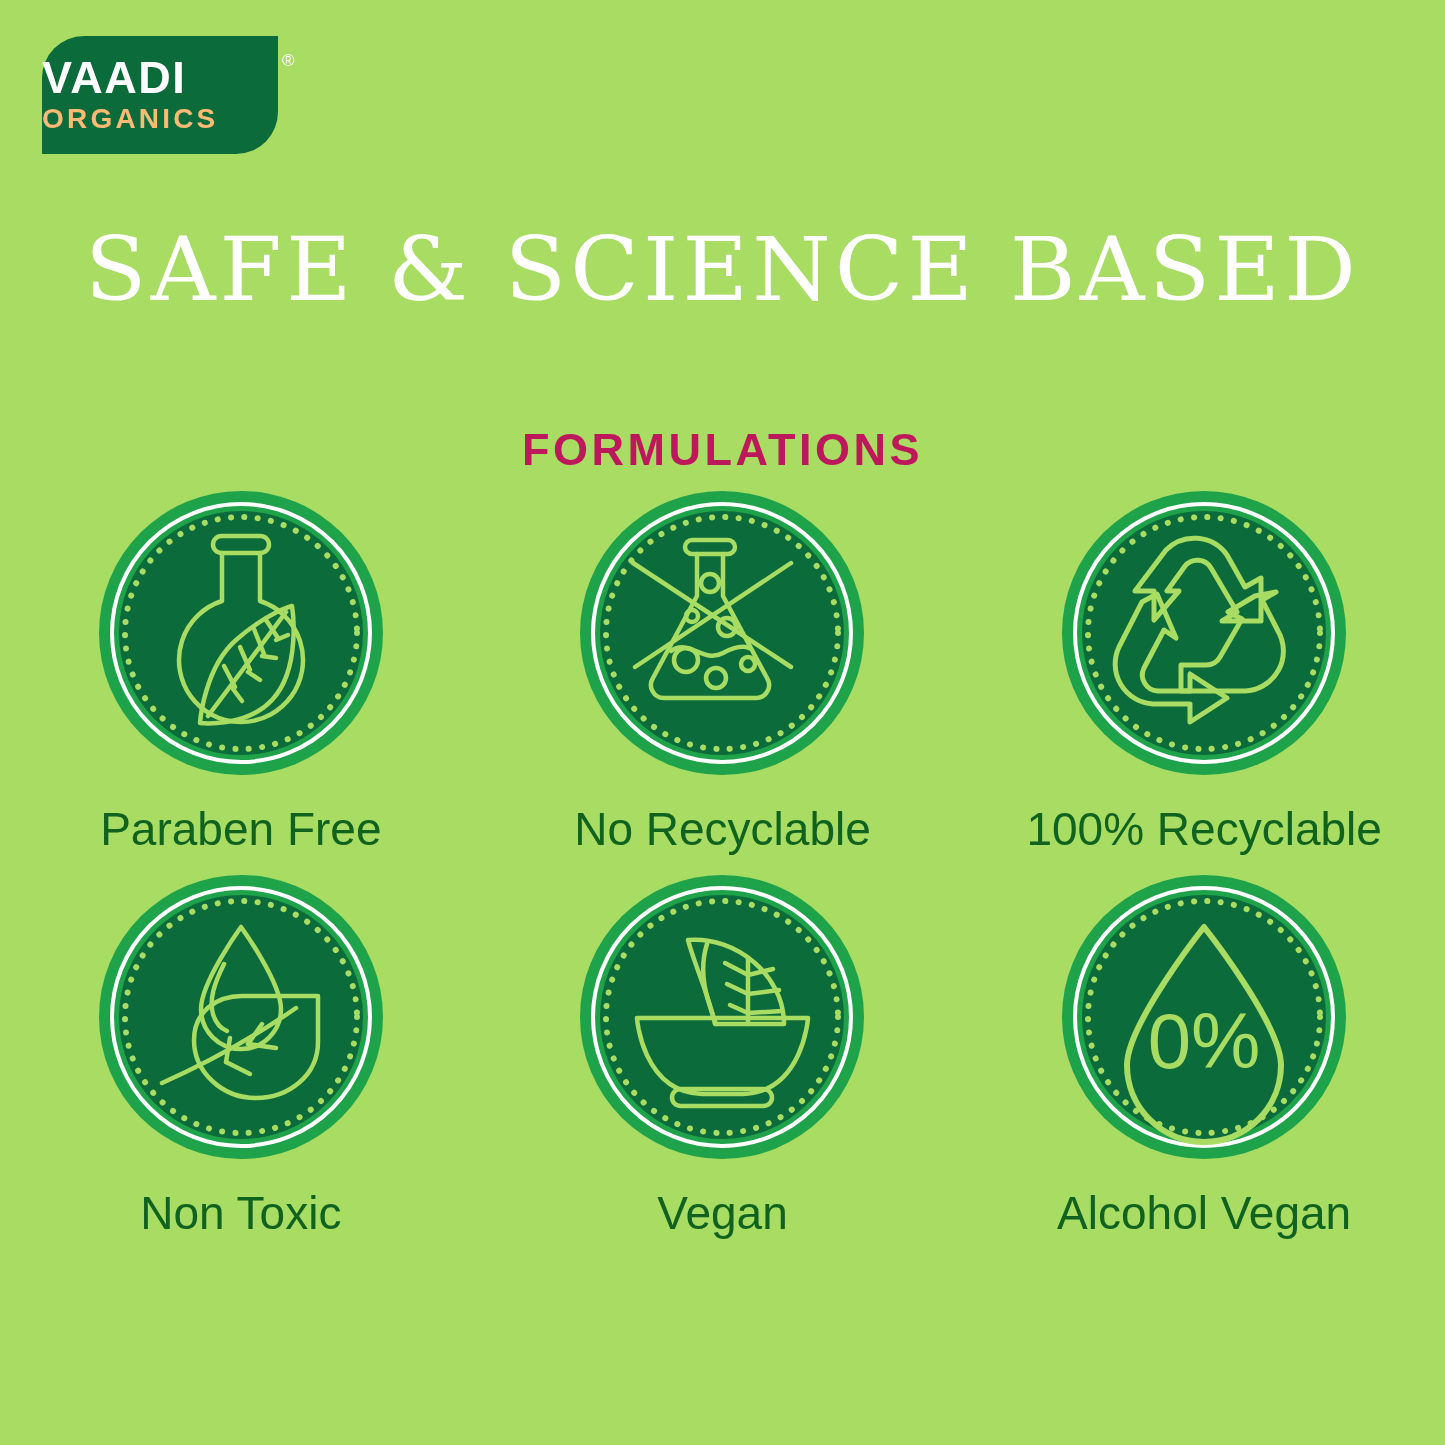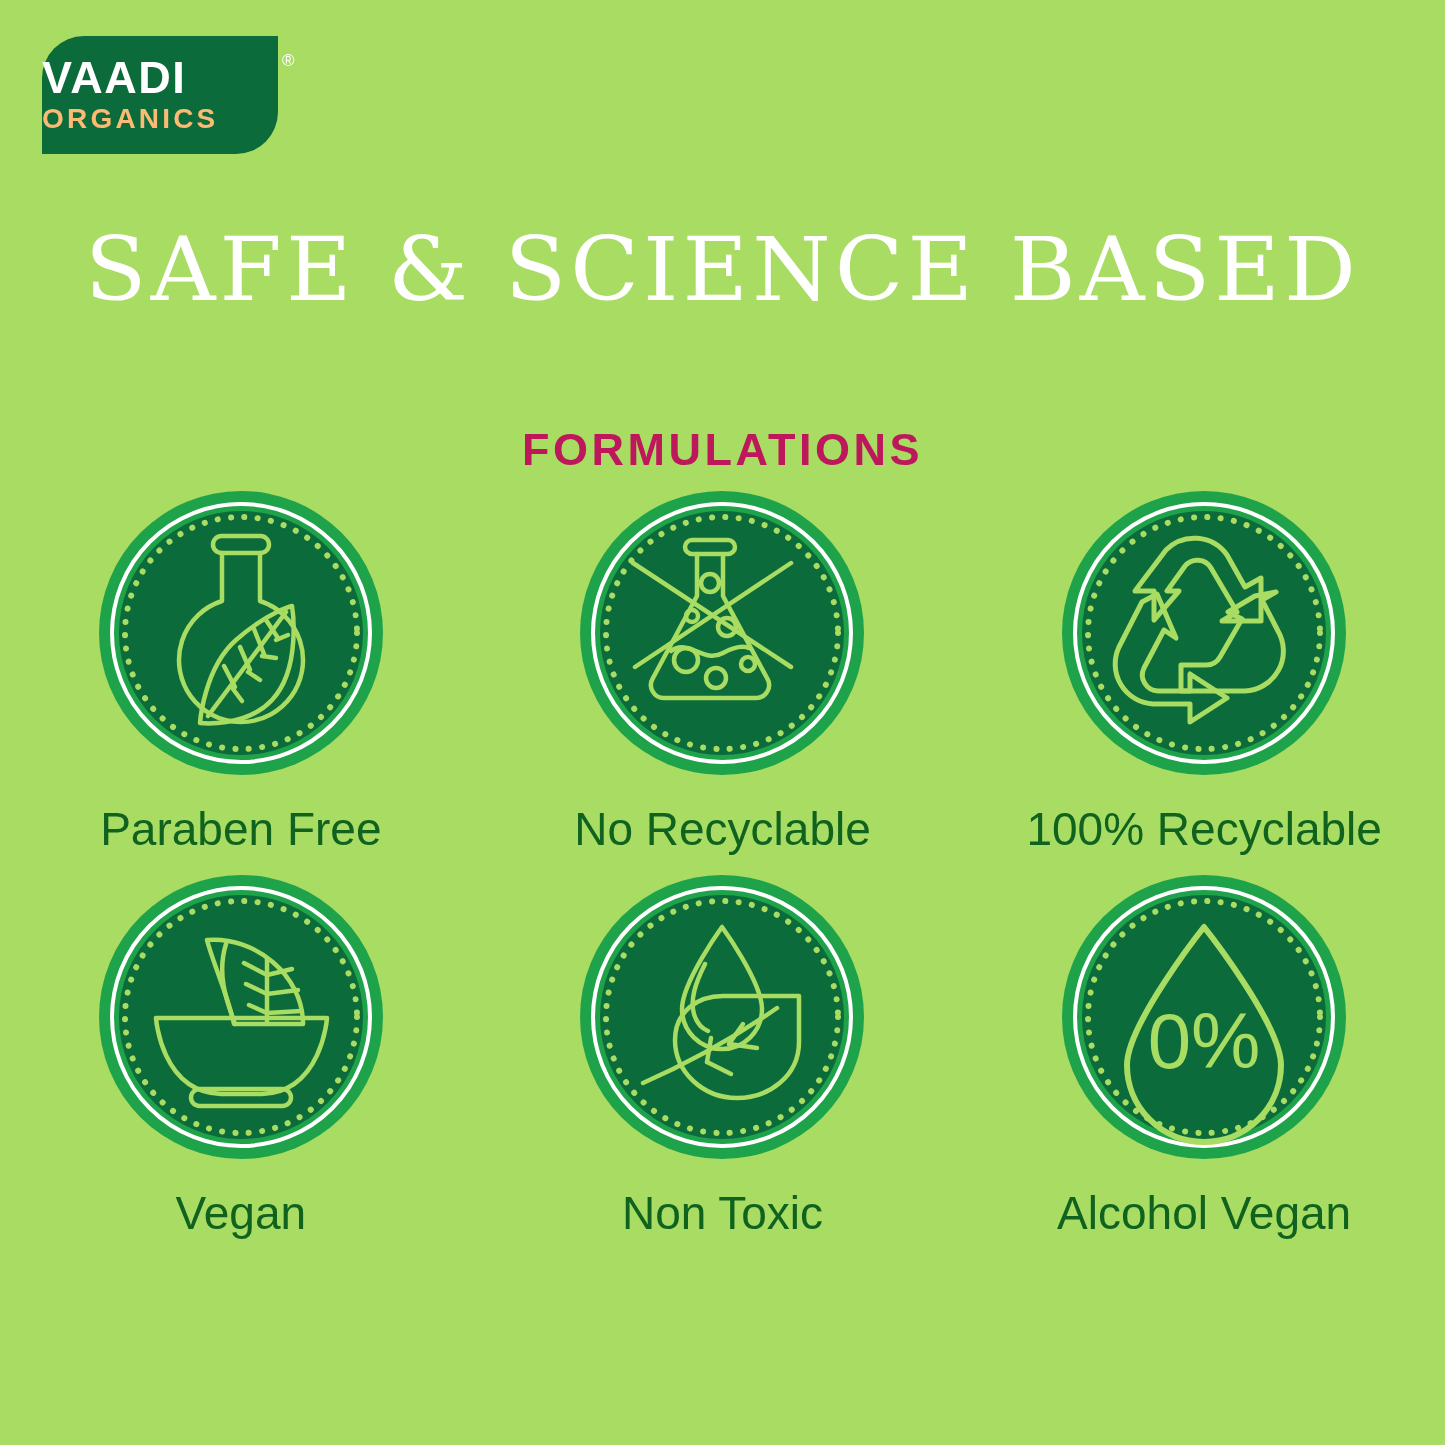--- a/index.html
+++ b/index.html
@@ -215,20 +215,46 @@
 
   <div class="cell row2">
     <div class="badge">
       <svg viewBox="0 0 290 290" width="290" height="290">
         <circle cx="145" cy="145" r="142" fill="#1fa34a"></circle>
         <circle cx="145" cy="145" r="129" fill="none" stroke="#ffffff" stroke-width="4"></circle>
         <circle cx="145" cy="145" r="122" fill="#0c6b3a"></circle>
         <circle cx="145" cy="145" r="116" fill="none" stroke="#a8dc62" stroke-width="6" stroke-linecap="round" stroke-dasharray="0.1 13.3"></circle>
         <g fill="none" stroke="#a8dc62" stroke-width="4.5" stroke-linejoin="round" stroke-linecap="round">
 
+          <path d="M145 55 C145 55 105 110 105 137 A40 40 0 0 0 185 137
+                   C185 110 145 55 145 55 Z"></path>
+          <path d="M128 92 C118 112 113 128 117 142 C120 152 126 157 131 159"></path>
+
+          <path d="M222 124 L222 170 C222 204 192 226 160 226 C126 226 98 200 98 168
+                   C98 140 120 124 146 124 Z"></path>
+          <path d="M66 211 C100 196 148 172 200 136"></path>
+          <path d="M152 172 L166 152"></path>
+          <path d="M152 172 L180 176"></path>
+          <path d="M130 190 L134 166"></path>
+          <path d="M130 190 L154 202"></path>
+        </g>
+      </svg>
+    </div>
+    <div class="cell-label">Non Toxic</div>
+  </div>
+
+  <div class="cell row2">
+    <div class="badge">
+      <svg viewBox="0 0 290 290" width="290" height="290">
+        <circle cx="145" cy="145" r="142" fill="#1fa34a"></circle>
+        <circle cx="145" cy="145" r="129" fill="none" stroke="#ffffff" stroke-width="4"></circle>
+        <circle cx="145" cy="145" r="122" fill="#0c6b3a"></circle>
+        <circle cx="145" cy="145" r="116" fill="none" stroke="#a8dc62" stroke-width="6" stroke-linecap="round" stroke-dasharray="0.1 13.3"></circle>
+        <g fill="none" stroke="#a8dc62" stroke-width="4.5" stroke-linejoin="round" stroke-linecap="round">
+
           <path d="M111 68 C160 64 206 104 207 150 L207 152 L138 152
                    C132 124 118 94 111 68 Z"></path>
           <path d="M130 72 C120 104 132 132 139 152"></path>
           <path d="M171 86 L171 152"></path>
           <path d="M171 103 L148 91"></path>
           <path d="M171 103 L196 97"></path>
           <path d="M171 122 L150 112"></path>
           <path d="M171 122 L202 118"></path>
           <path d="M171 141 L153 133"></path>
           <path d="M171 141 L205 139"></path>
@@ -242,46 +268,20 @@
     <div class="cell-label">Vegan</div>
   </div>
 
   <div class="cell row2">
     <div class="badge">
       <svg viewBox="0 0 290 290" width="290" height="290">
         <circle cx="145" cy="145" r="142" fill="#1fa34a"></circle>
         <circle cx="145" cy="145" r="129" fill="none" stroke="#ffffff" stroke-width="4"></circle>
         <circle cx="145" cy="145" r="122" fill="#0c6b3a"></circle>
         <circle cx="145" cy="145" r="116" fill="none" stroke="#a8dc62" stroke-width="6" stroke-linecap="round" stroke-dasharray="0.1 13.3"></circle>
-        <g fill="none" stroke="#a8dc62" stroke-width="4.5" stroke-linejoin="round" stroke-linecap="round">
-
-          <path d="M145 55 C145 55 105 110 105 137 A40 40 0 0 0 185 137
-                   C185 110 145 55 145 55 Z"></path>
-          <path d="M128 92 C118 112 113 128 117 142 C120 152 126 157 131 159"></path>
-
-          <path d="M222 124 L222 170 C222 204 192 226 160 226 C126 226 98 200 98 168
-                   C98 140 120 124 146 124 Z"></path>
-          <path d="M66 211 C100 196 148 172 200 136"></path>
-          <path d="M152 172 L166 152"></path>
-          <path d="M152 172 L180 176"></path>
-          <path d="M130 190 L134 166"></path>
-          <path d="M130 190 L154 202"></path>
-        </g>
-      </svg>
-    </div>
-    <div class="cell-label">Non Toxic</div>
-  </div>
-
-  <div class="cell row2">
-    <div class="badge">
-      <svg viewBox="0 0 290 290" width="290" height="290">
-        <circle cx="145" cy="145" r="142" fill="#1fa34a"></circle>
-        <circle cx="145" cy="145" r="129" fill="none" stroke="#ffffff" stroke-width="4"></circle>
-        <circle cx="145" cy="145" r="122" fill="#0c6b3a"></circle>
-        <circle cx="145" cy="145" r="116" fill="none" stroke="#a8dc62" stroke-width="6" stroke-linecap="round" stroke-dasharray="0.1 13.3"></circle>
         <path d="M145 55 C145 55 68 152 68 193 A77 77 0 0 0 222 193
                  C222 152 145 55 145 55 Z" fill="none" stroke="#a8dc62" stroke-width="6" stroke-linejoin="round"></path>
         <text x="145" y="196" text-anchor="middle" font-family="Liberation Sans, sans-serif" font-size="78" fill="#a8dc62">0%</text>
       </svg>
     </div>
     <div class="cell-label">Alcohol Vegan</div>
   </div>
 
 </div>
 

